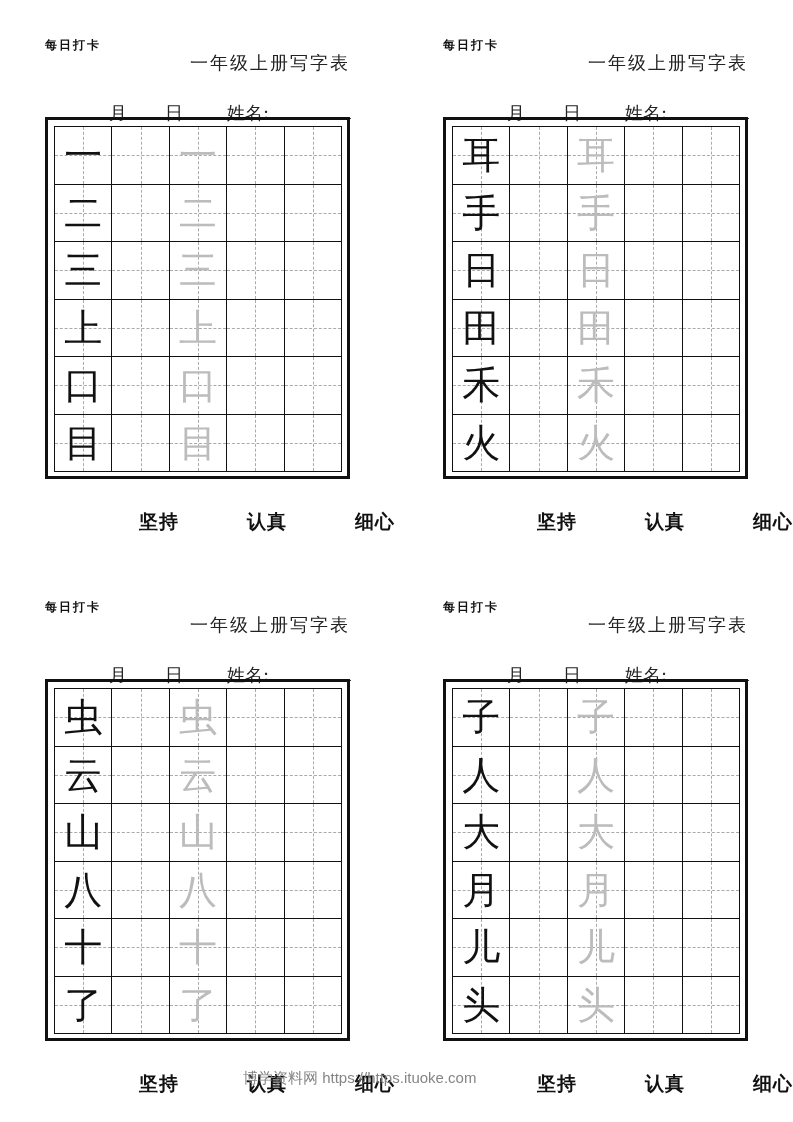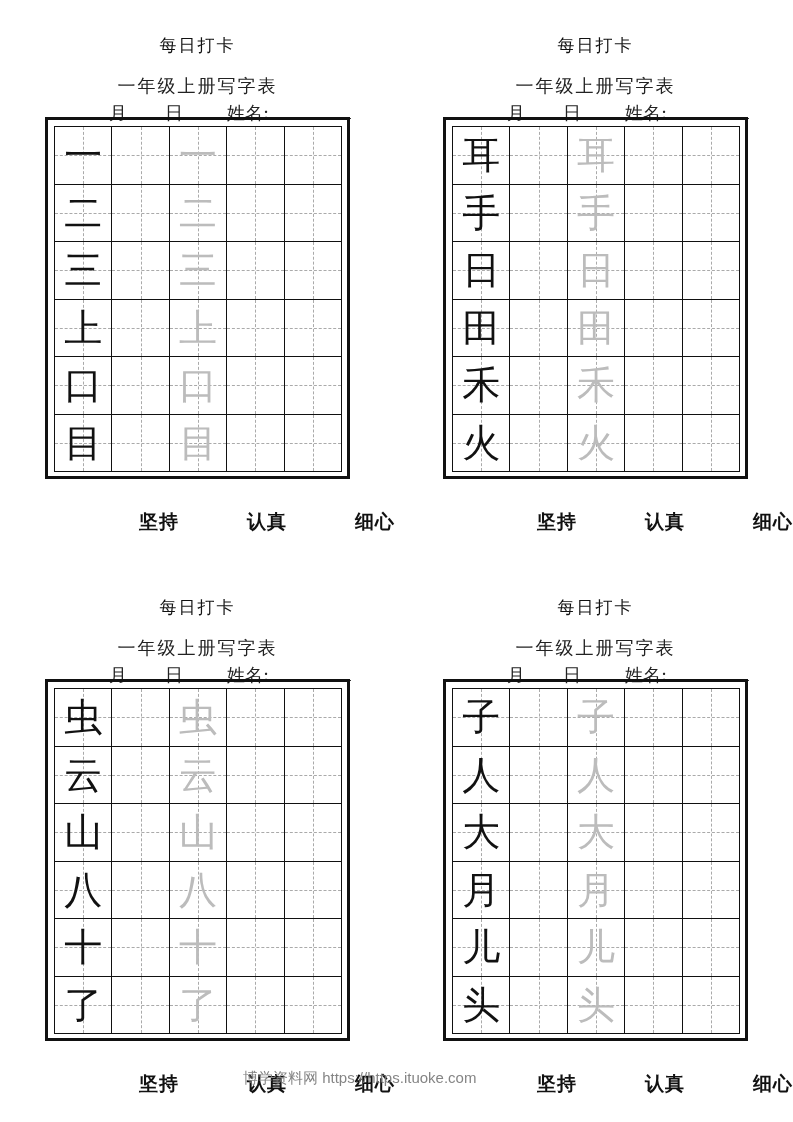--- a/index.html
+++ b/index.html
@@ -1,21 +1,21 @@
 <!DOCTYPE html>
 <html><head>
 <meta charset="utf-8">
 <style>
   html, body { margin:0; padding:0; background:#ffffff; }
   body { width:793px; height:1122px; position:relative; overflow:hidden;
          font-family: "DejaVu Serif", "Liberation Serif", serif; color:#111; }
   .card { position:absolute; width:320px; height:520px; }
-  .title { position:absolute; left:0; width:305px; top:0; text-align:center;
-           font-size:17px; font-weight:normal; letter-spacing:2px; line-height:22px; }
-  .subtitle { position:absolute; left:0; width:305px; top:40px; text-align:center;
+  .title { position:absolute; left:0; width:305px; top:0; text-align:left;
+           font-size:12px; font-weight:bold; letter-spacing:2px; line-height:22px; }
+  .subtitle { position:absolute; left:0; width:305px; top:17px; text-align:right;
               font-size:18px; letter-spacing:2px; line-height:24px; color:#222; }
   .dateline { position:absolute; left:22px; top:70px; height:20px; font-size:18px;
               line-height:18px; white-space:nowrap; color:#222; }
   .dateline .blank { display:inline-block; border-bottom:1px solid #333; height:14px;
                      vertical-align:baseline; }
   .dateline .b1 { width:40px; }
   .dateline .b2 { width:34px; }
   .dateline .b3 { width:76px; margin-left:4px; }
   .dateline .lbl { margin:0 2px; }
   .dateline .gap { display:inline-block; width:40px; }

